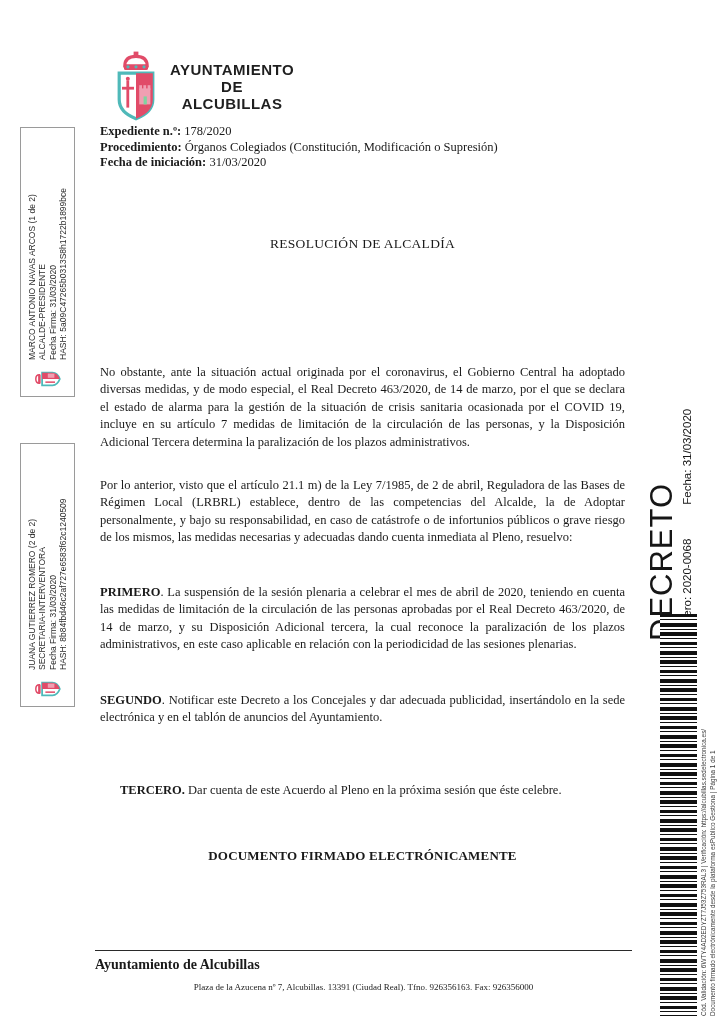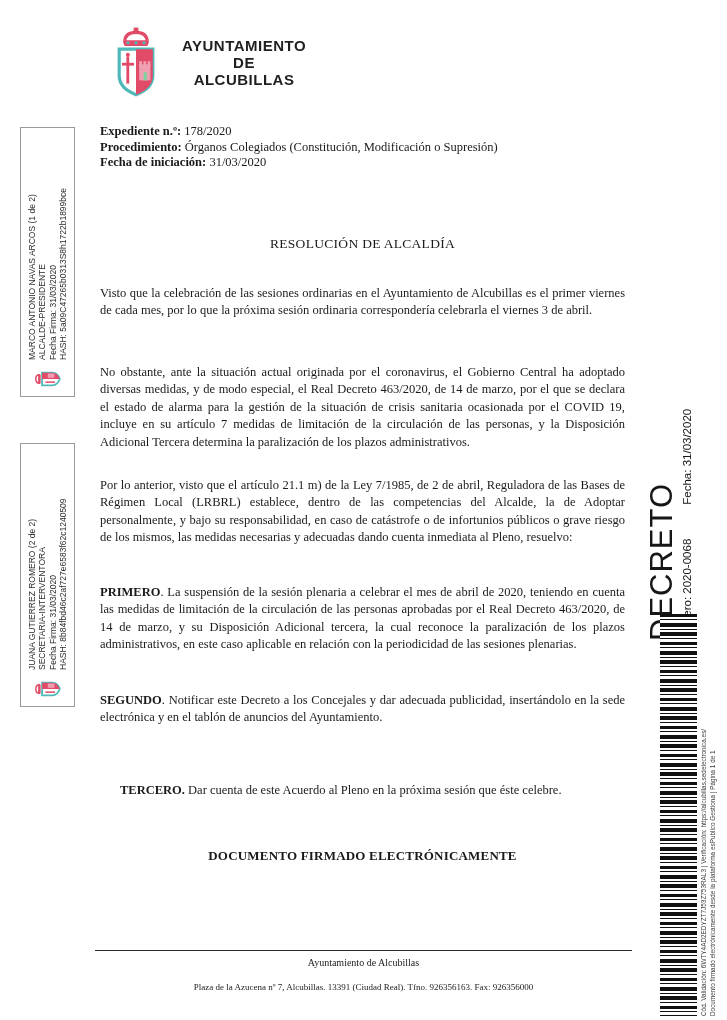--- a/index.html
+++ b/index.html
@@ -1,42 +1,42 @@
 <!DOCTYPE html>
 <html><head>
 <meta charset="utf-8">
 <style>
   html,body{margin:0;padding:0;background:#888;}
   .page{position:relative;width:727px;height:1020px;background:#ffffff;overflow:hidden;
         font-family:"Liberation Serif", serif;color:#1a1a1a;}
 
   
-  .header-logo{position:absolute;left:112px;top:26px;display:flex;align-items:center;gap:22px;}
+  .header-logo{position:absolute;left:112px;top:50px;display:flex;align-items:center;gap:10px;}
   .org-name{font-family:"Liberation Sans", sans-serif;font-weight:bold;font-size:15px;
             line-height:17px;letter-spacing:.5px;text-align:center;color:#1f1f1f;}
 
   
   .meta{position:absolute;left:100px;top:124px;width:525px;font-size:12.5px;line-height:15.5px;}
   .meta .b{font-weight:bold;text-align:right;}
 
   
   .doc-title{position:absolute;left:100px;top:236px;width:525px;text-align:center;
              font-weight:normal;font-size:13.5px;letter-spacing:.3px;}
   .para{position:absolute;left:100px;width:525px;font-size:12.5px;line-height:17.4px;
         text-align:justify;}
   .para .b{font-weight:bold;}
   .p1{top:285px;} .p2{top:356px;margin-top:8px;} .p3{top:477px;}
   .r1{top:584px;} .r2{top:692px;} .r3{top:782px;margin-left:20px;}
   .signed{position:absolute;left:100px;top:848px;width:525px;text-align:center;
           font-weight:bold;font-size:13px;letter-spacing:.2px;}
 
   
   .footer-rule{position:absolute;left:95px;top:950px;width:537px;height:0;border-top:1.5px solid #2a2a2a;}
-  .footer-name{position:absolute;left:95px;top:957px;width:537px;text-align:center;
-               font-weight:normal;font-size:10px;}
+  .footer-name{position:absolute;left:95px;top:957px;width:537px;text-align:left;
+               font-weight:bold;font-size:14px;}
   .footer-addr{position:absolute;left:95px;top:982px;width:537px;text-align:center;
                font-size:9px;color:#222;}
 
   
   .stamp{position:absolute;left:20px;width:53px;border:1px solid #9a9a9a;background:#fff;}
   .stamp1{top:127px;height:268px;}
   .stamp2{top:443px;height:262px;}
   .stamp-inner{position:absolute;top:0;left:0;height:53px;
                transform-origin:0 0;display:flex;align-items:center;gap:9px;
                padding-left:7px;box-sizing:border-box;}
@@ -100,21 +100,20 @@
   </div>
 
   <div class="meta">
     <div><span class="b">Expediente n.º:</span><span> 178/2020</span></div>
     <div><span class="b">Procedimiento:</span><span> Órganos Colegiados (Constitución, Modificación o Supresión)</span></div>
     <div><span class="b">Fecha de iniciación:</span><span> 31/03/2020</span></div>
   </div>
 
   <div class="doc-title">RESOLUCIÓN DE ALCALDÍA</div>
 
-  <div class="para p1">Visto que la celebración de las sesiones ordinarias en el Ayuntamiento de Alcubillas es el primer viernes de cada mes, por lo que la próxima sesión ordinaria correspondería celebrarla el viernes 3 de abril.</div>
   <div class="para p2">No obstante, ante la situación actual originada por el coronavirus, el Gobierno Central ha adoptado diversas medidas, y de modo especial, el Real Decreto 463/2020, de 14 de marzo, por el que se declara el estado de alarma para la gestión de la situación de crisis sanitaria ocasionada por el COVID 19, incluye en su artículo 7 medidas de limitación de la circulación de las personas, y la Disposición Adicional Tercera determina la paralización de los plazos administrativos.</div>
   <div class="para p3">Por lo anterior, visto que el artículo 21.1 m) de la Ley 7/1985, de 2 de abril, Reguladora de las Bases de Régimen Local (LRBRL) establece, dentro de las competencias del Alcalde, la de Adoptar personalmente, y bajo su responsabilidad, en caso de catástrofe o de infortunios públicos o grave riesgo de los mismos, las medidas necesarias y adecuadas dando cuenta inmediata al Pleno, resuelvo:</div>
 
   <div class="para r1">
     <span class="b">PRIMERO</span><span>. La suspensión de la sesión plenaria a celebrar el mes de abril de 2020, teniendo en cuenta las medidas de limitación de la circulación de las personas aprobadas por el Real Decreto 463/2020, de 14 de marzo, y su Disposición Adicional tercera, la cual reconoce la paralización de los plazos administrativos, en este caso aplicable en relación con la periodicidad de las sesiones plenarias.</span>
   </div>
   <div class="para r2">
     <span class="b">SEGUNDO</span><span>. Notificar este Decreto a los Concejales y dar adecuada publicidad, insertándolo en la sede electrónica y en el tablón de anuncios del Ayuntamiento.</span>
   </div>
   <div class="para r3">

